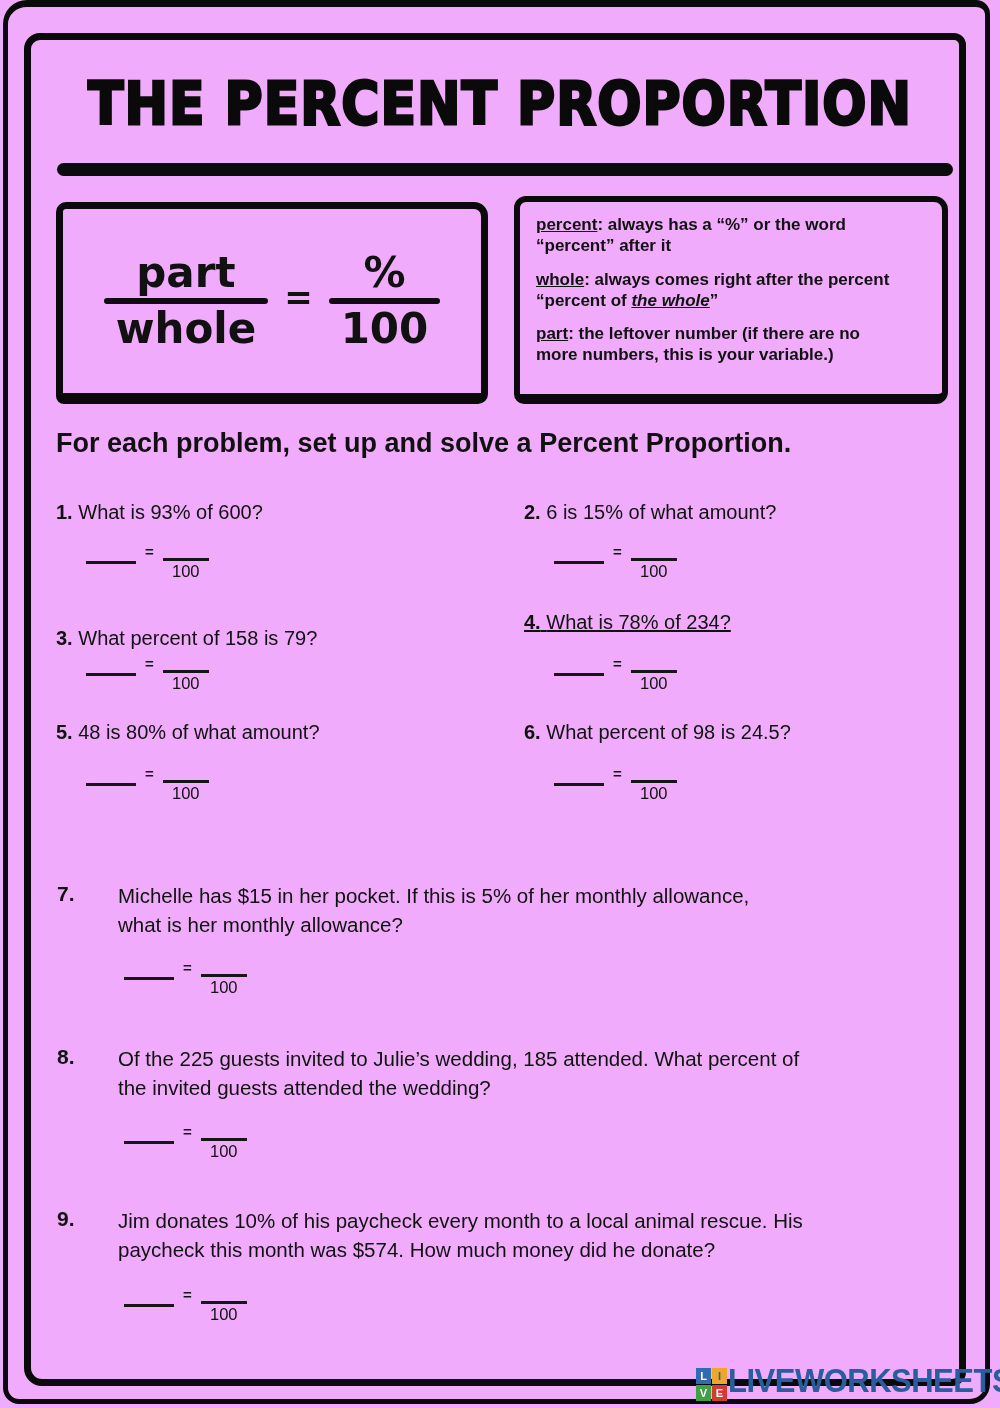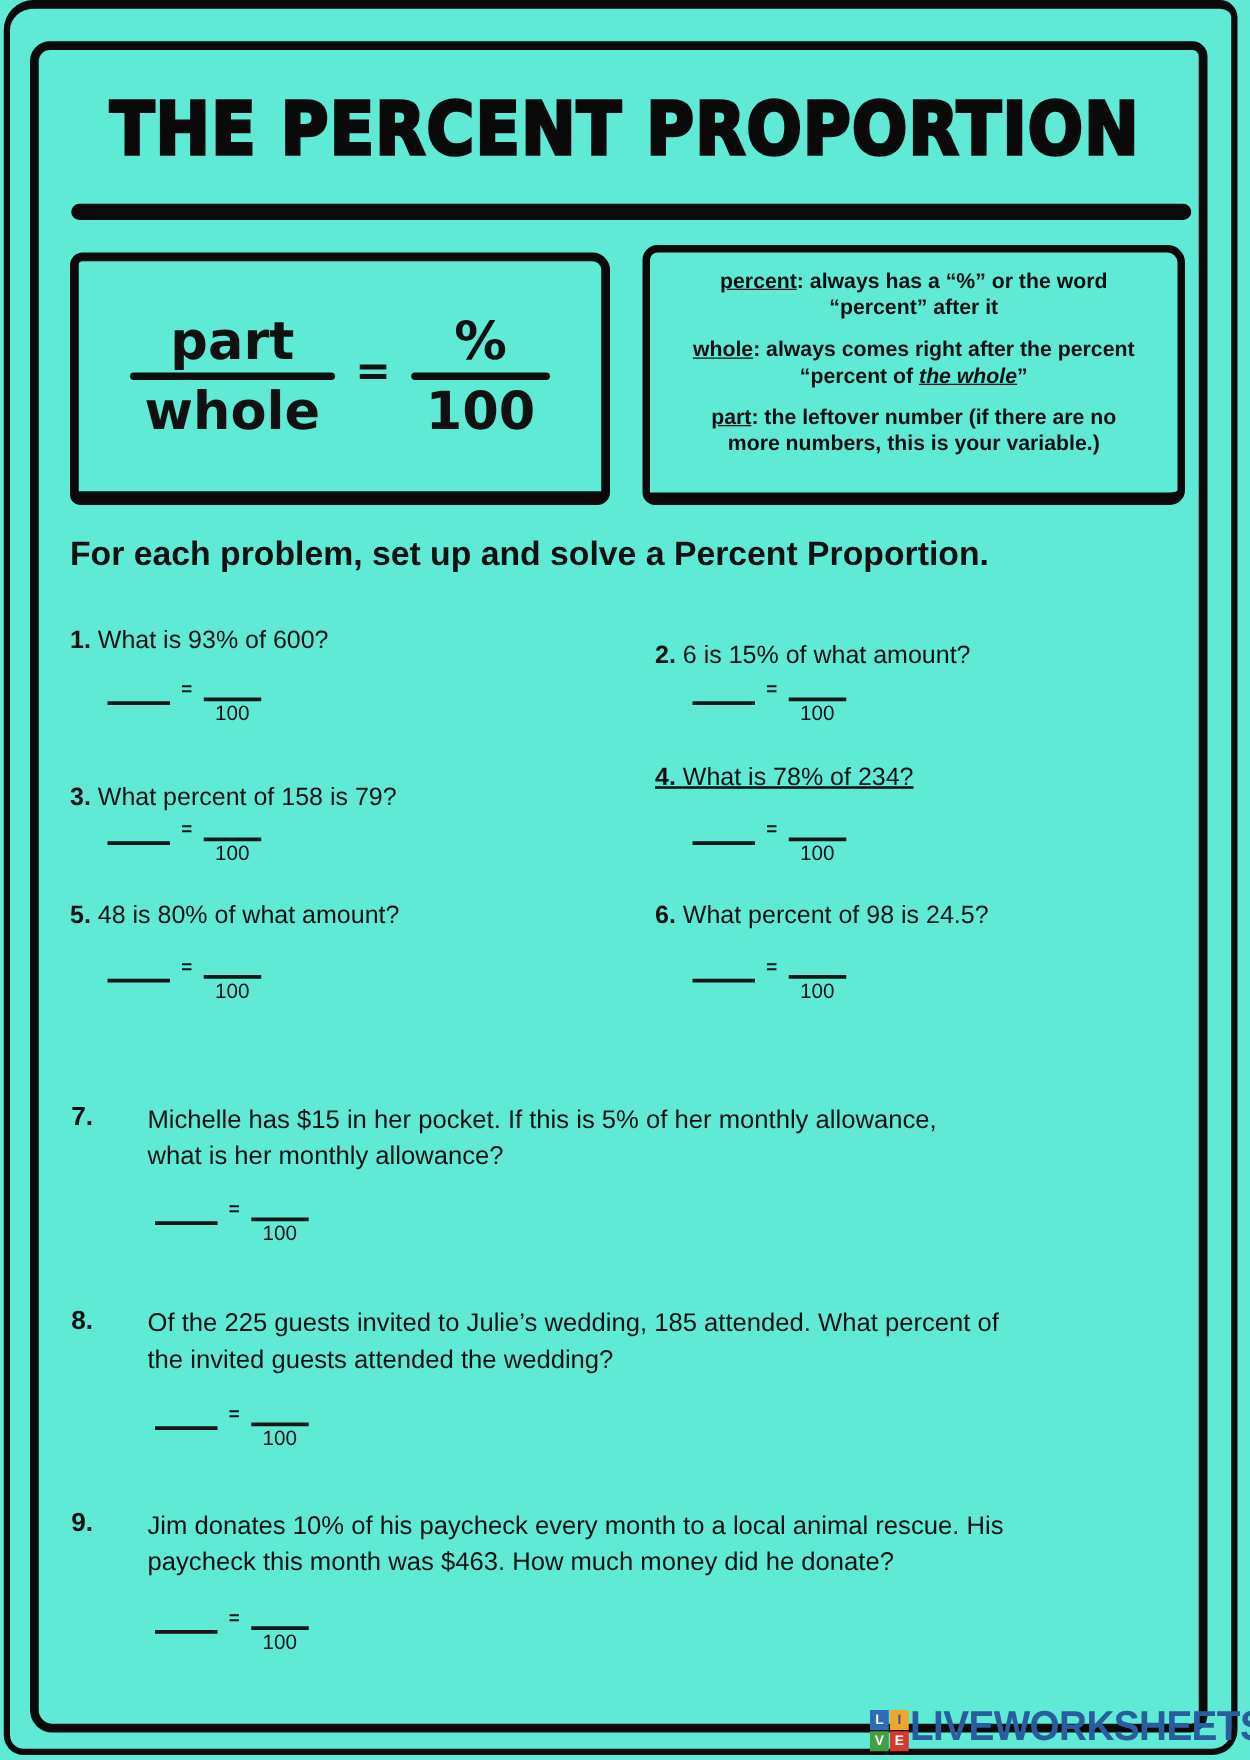--- a/index.html
+++ b/index.html
@@ -1,17 +1,17 @@
 <!DOCTYPE html>
 <html><head>
 <meta charset="utf-8">
 <style>
   html,body{margin:0;padding:0;background:#ffffff;}
   .sheet{
-    position:relative;width:1000px;height:1408px;background:#5eead4;overflow:hidden;
+    position:relative;width:1000px;height:1408px;background:#f0abfc;overflow:hidden;
     font-family:"Liberation Sans",sans-serif;color:#111;
   }
   
   .outer-frame{
     position:absolute;left:3px;top:0;right:10px;bottom:4px;
     border:5px solid #0a0a0a;border-top-width:7px;
     border-radius:24px 14px 20px 16px;
   }
   .inner-frame{
     position:absolute;left:24px;top:33px;right:34px;bottom:22px;
@@ -34,33 +34,33 @@
     font-family:"DejaVu Sans",sans-serif;
   }
   .frac{display:flex;flex-direction:column;align-items:center;font-weight:700;font-size:42px;line-height:1.05;}
   .frac .bar{align-self:stretch;height:6px;background:#0d0d0d;border-radius:3px;margin:3px -8px;align-self:center;width:calc(100% + 24px);}
   .feq{font-size:34px;font-weight:800;margin-top:-8px;}
 
   
   .def-box{
     position:absolute;left:514px;top:196px;width:434px;height:208px;box-sizing:border-box;
     border:6px solid #0a0a0a;border-bottom-width:10px;border-radius:12px 14px 12px 10px;
-    padding:12px 16px;font-size:17px;font-weight:700;line-height:1.25;text-align:center;
+    padding:12px 16px;font-size:17px;font-weight:700;line-height:1.25;
   }
   .def-item{margin:0 0 12px;}
   .def-term{text-decoration:underline;}
   .def-em{font-style:italic;text-decoration:underline;}
   .def-line{display:block;white-space:nowrap;}
 
   .instruction{position:absolute;left:56px;top:428px;font-size:27px;font-weight:700;white-space:nowrap;}
 
   
   .sp{position:absolute;font-size:20px;white-space:nowrap;}
   .sp b{font-weight:800;}
-  .sp1{left:56px;top:501px;} .sp2{left:524px;top:501px;margin-top:12px;}
+  .sp1{left:56px;top:501px;} .sp2{left:524px;top:501px;}
   .sp3{left:56px;top:611px;margin-top:16px;} .sp4{left:524px;top:611px;text-decoration:underline;}
   .sp5{left:56px;top:721px;} .sp6{left:524px;top:721px;text-align:center;}
 
   
   .bf{position:absolute;display:flex;align-items:flex-start;}
   .bf .blank{width:50px;height:20px;border-bottom:3px solid #161616;}
   .bf .eq{font-size:15px;font-weight:800;margin:3px 9px 0;line-height:1;}
   .bf .den{width:46px;margin-top:17px;border-top:3px solid #161616;text-align:center;font-size:16.5px;padding-top:1px;}
   .bf1{left:86px;top:541px;}  .bf2{left:554px;top:541px;}
   .bf3{left:86px;top:653px;}  .bf4{left:554px;top:653px;}
@@ -176,21 +176,21 @@
   </div>
   <div class="bf bf8">
     <div class="blank"></div>
     <div class="eq">=</div>
     <div class="den">100</div>
   </div>
 
   <div class="wp-num wp9">9.</div>
   <div class="wp-text wp9">
     <div class="wp-line">Jim donates 10% of his paycheck every month to a local animal rescue. His</div>
-    <div class="wp-line">paycheck this month was $463. How much money did he donate?</div>
+    <div class="wp-line">paycheck this month was $574. How much money did he donate?</div>
   </div>
   <div class="bf bf9">
     <div class="blank"></div>
     <div class="eq">=</div>
     <div class="den">100</div>
   </div>
 
   <a class="logo">
     <span class="tiles">
       <span class="tile" style="background-color: rgb(46, 108, 181); color: rgb(255, 255, 255);">L</span>

